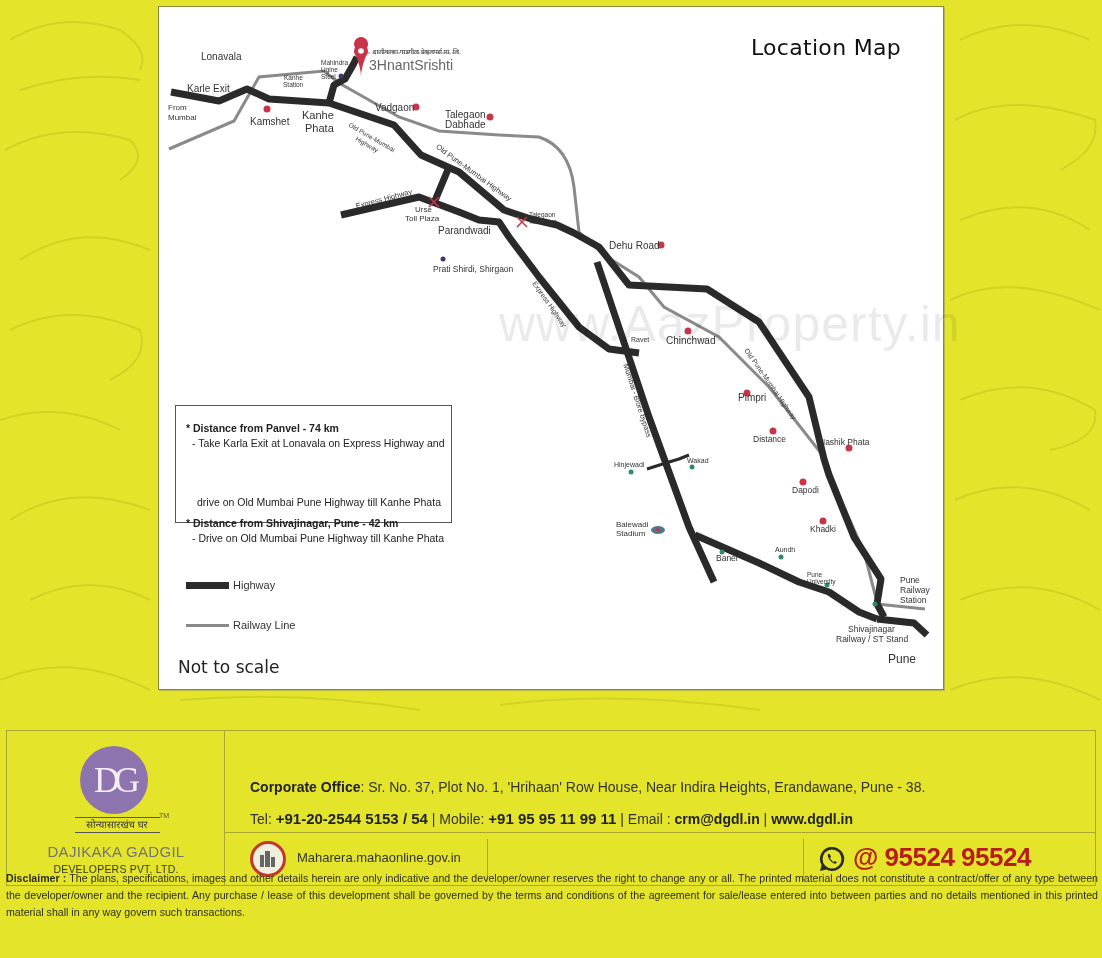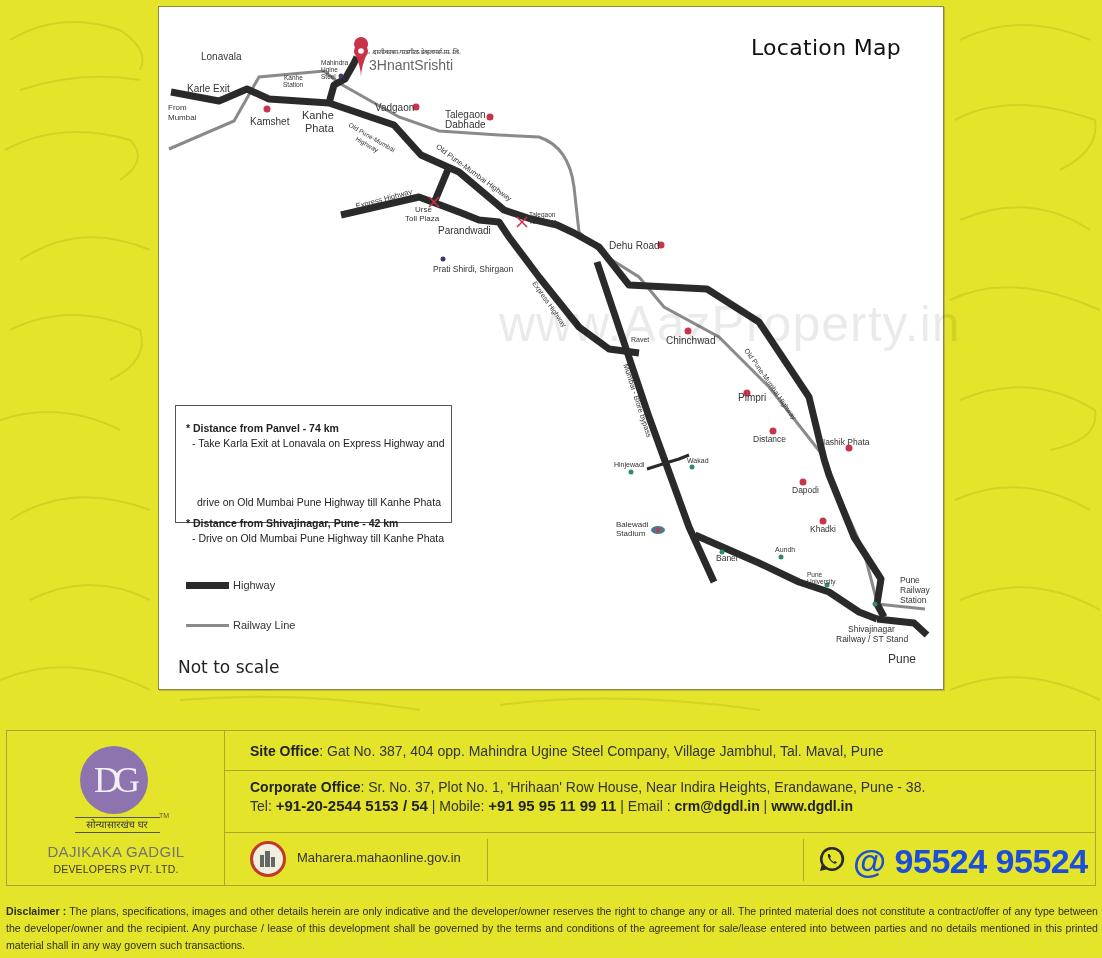--- a/index.html
+++ b/index.html
@@ -70,35 +70,35 @@
   .tagline-rule { position: absolute; left: 68px; width: 85px; height: 1px; background: #555; }
   .tagline { position: absolute; left: 60px; top: 86px; width: 100px; font-size: 10px; color: #3a3a3a; text-align:center; }
   .tm { position: absolute; left: 152px; top: 81px; font-size: 7px; color: #555; }
   .company { position: absolute; left: 0; top: 112px; width: 218px; font-size: 15px; color: #737373; letter-spacing: 0.3px; }
   .company2 { position: absolute; left: 0; top: 132px; width: 218px; font-size: 10.5px; color: #3a3a2a; letter-spacing: 0.2px; }
 
   .frow { position: absolute; left: 218px; width: 870px; font-size: 14px; color: #333; padding-left: 25px; white-space: nowrap; }
   .frow b { color: #222; }
   .frow.r1 { top: 0; height: 40px; line-height: 40px; border-bottom: 1px solid #a8a830; }
   .frow.r2 { top: 46px; line-height: 20px; }
-  .frow.r3 { top: 66px; line-height: 17px; }
+  .frow.r3 { top: 74px; line-height: 27px; }
   .frow .big { font-weight: bold; font-size: 15px; color: #222; }
   .frow-bottom { position: absolute; left: 218px; top: 101px; width: 870px; height: 53px; border-top: 1px solid #a8a830; }
   .rera-logo {
     position: absolute; left: 25px; top: 8px; width: 36px; height: 36px; border-radius: 50%;
     border: 3px solid #c0392b; background: #f0eedc; display:flex; align-items:center; justify-content:center;
   }
   .rera-url { position: absolute; left: 72px; top: 17px; font-size: 13px; color: #333; }
   .vsep { position: absolute; top: 6px; width: 1px; height: 42px; background: #a8a830; }
   .rera-no { position: absolute; left: 270px; top: 8px; width: 300px; text-align: center; font-size: 12.5px; color: #333; line-height: 18px; }
   .wa-icon { position: absolute; left: 593px; top: 12px; width: 28px; height: 28px; }
-  .wa-num { position: absolute; left: 628px; top: 9px; font-size: 34px; font-weight: bold; color: #1d4ed8; letter-spacing: -0.5px; }
+  .wa-num { position: absolute; left: 628px; top: 9px; font-size: 26px; font-weight: bold; color: #b91c1c; letter-spacing: -0.5px; }
 
   .disclaimer {
-    position: absolute; left: 6px; top: 903px; width: 1092px;
+    position: absolute; left: 6px; top: 870px; width: 1092px;
     font-size: 10.6px; color: #2e2e1a; line-height: 17px; text-align: justify;
   }
   .disclaimer b { font-weight: bold; }
 </style>
 </head>
 <body>
 
 <svg class="bg-pattern" width="1102" height="958" viewBox="0 0 1102 958">
   <g fill="none" stroke="#cfd024" stroke-width="2" opacity="0.9">
     <path d="M10 40 Q60 10 120 30 Q150 50 140 70"></path>
@@ -276,23 +276,20 @@
   <div class="footer-logo">
     <div class="dg-circle">DG</div>
     <div class="tagline-rule" style="top:86px;"></div>
     <div class="tm">TM</div>
     <div class="tagline">सोन्यासारखंच घर</div>
     <div class="tagline-rule" style="top:101px;"></div>
     <div class="company">DAJIKAKA GADGIL</div>
     <div class="company2">DEVELOPERS PVT. LTD.</div>
   </div>
 
-  <div class="frow r1">
-    <b>Site Office</b><span>: Gat No. 387, 404 opp. Mahindra Ugine Steel Company, Village Jambhul, Tal. Maval, Pune</span>
-  </div>
   <div class="frow r2">
     <b>Corporate Office</b><span>: Sr. No. 37, Plot No. 1, 'Hrihaan' Row House, Near Indira Heights, Erandawane, Pune - 38.</span>
   </div>
   <div class="frow r3">
     <span>Tel: </span><span class="big">+91-20-2544 5153 / 54</span><span> | Mobile: </span><span class="big">+91 95 95 11 99 11</span><span> | Email : </span><b>crm@dgdl.in</b><span>  | </span><b>www.dgdl.in</b>
   </div>
 
   <div class="frow-bottom">
     <div class="rera-logo">
       <svg width="20" height="20" viewBox="0 0 20 20">

